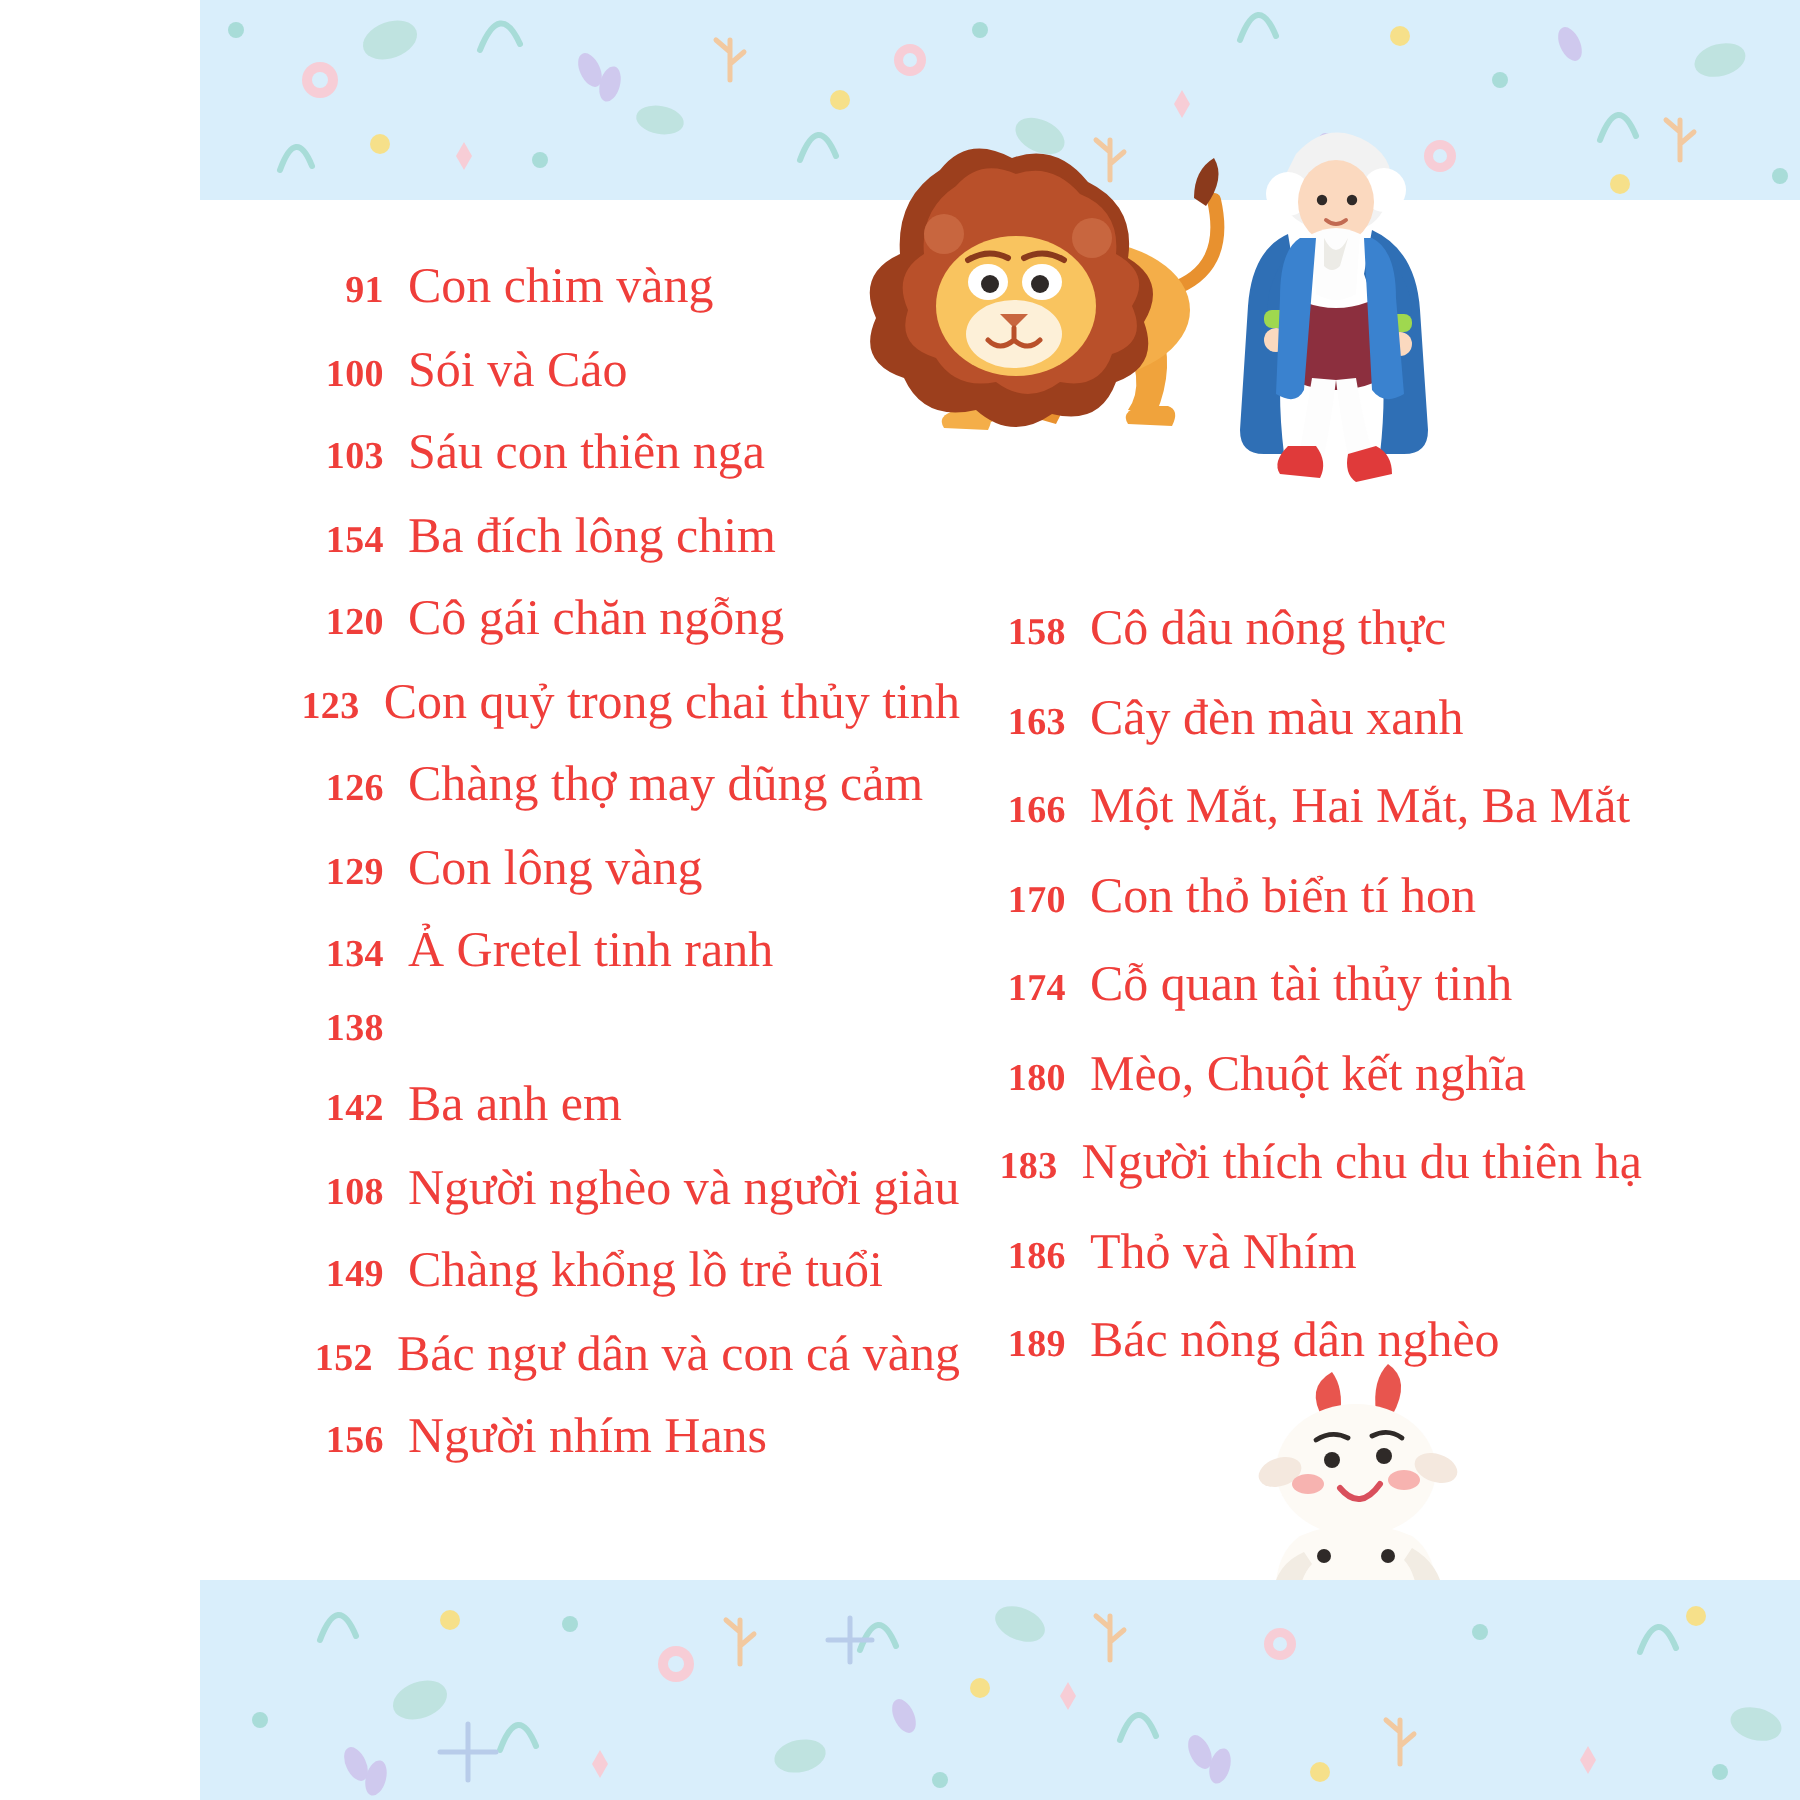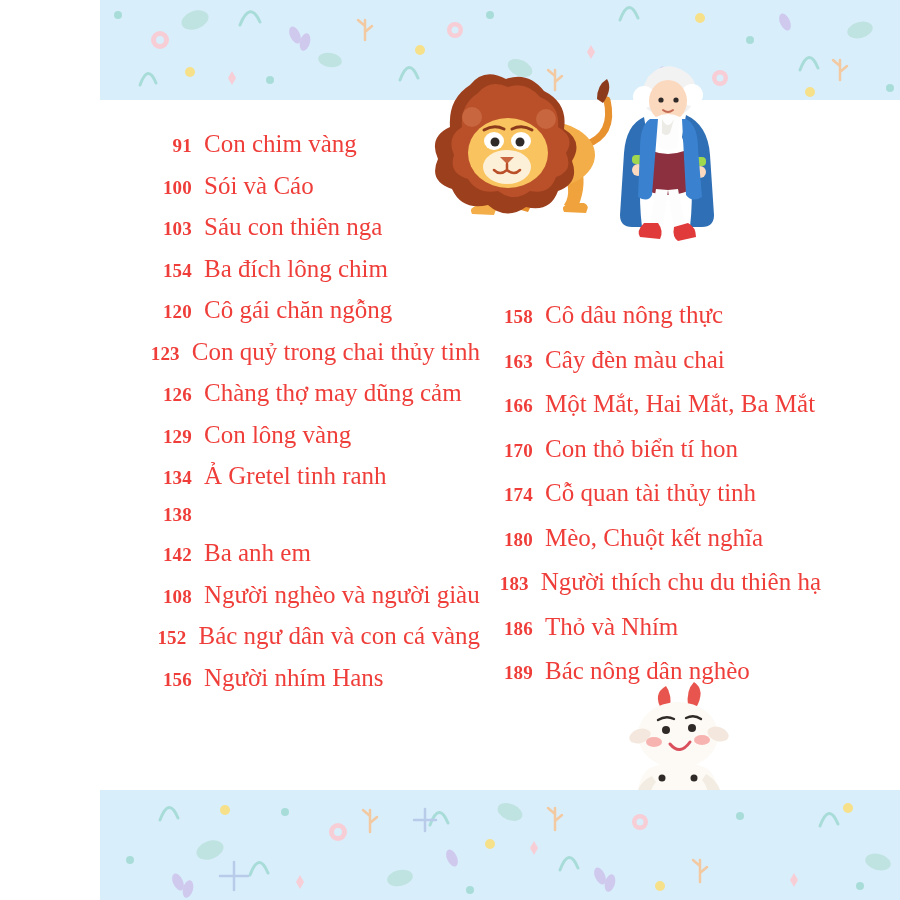--- a/index.html
+++ b/index.html
@@ -329,37 +329,41 @@
       </div>
       <div class="entry">
         <span class="page-num">142</span>
         <span class="title">Ba anh em</span>
       </div>
       <div class="entry">
         <span class="page-num">108</span>
         <span class="title">Người nghèo và người giàu</span>
       </div>
       <div class="entry">
+        <span class="page-num">149</span>
+        <span class="title">Chàng khổng lồ trẻ tuổi</span>
+      </div>
+      <div class="entry">
         <span class="page-num">152</span>
         <span class="title">Bác ngư dân và con cá vàng</span>
       </div>
       <div class="entry">
         <span class="page-num">156</span>
         <span class="title">Người nhím Hans</span>
       </div>
     </div>
 
     <div class="col col-right">
       <div class="entry">
         <span class="page-num">158</span>
         <span class="title">Cô dâu nông thực</span>
       </div>
       <div class="entry">
         <span class="page-num">163</span>
-        <span class="title">Cây đèn màu chai</span>
+        <span class="title">Cây đèn màu xanh</span>
       </div>
       <div class="entry">
         <span class="page-num">166</span>
         <span class="title">Một Mắt, Hai Mắt, Ba Mắt</span>
       </div>
       <div class="entry">
         <span class="page-num">170</span>
         <span class="title">Con thỏ biển tí hon</span>
       </div>
       <div class="entry">

